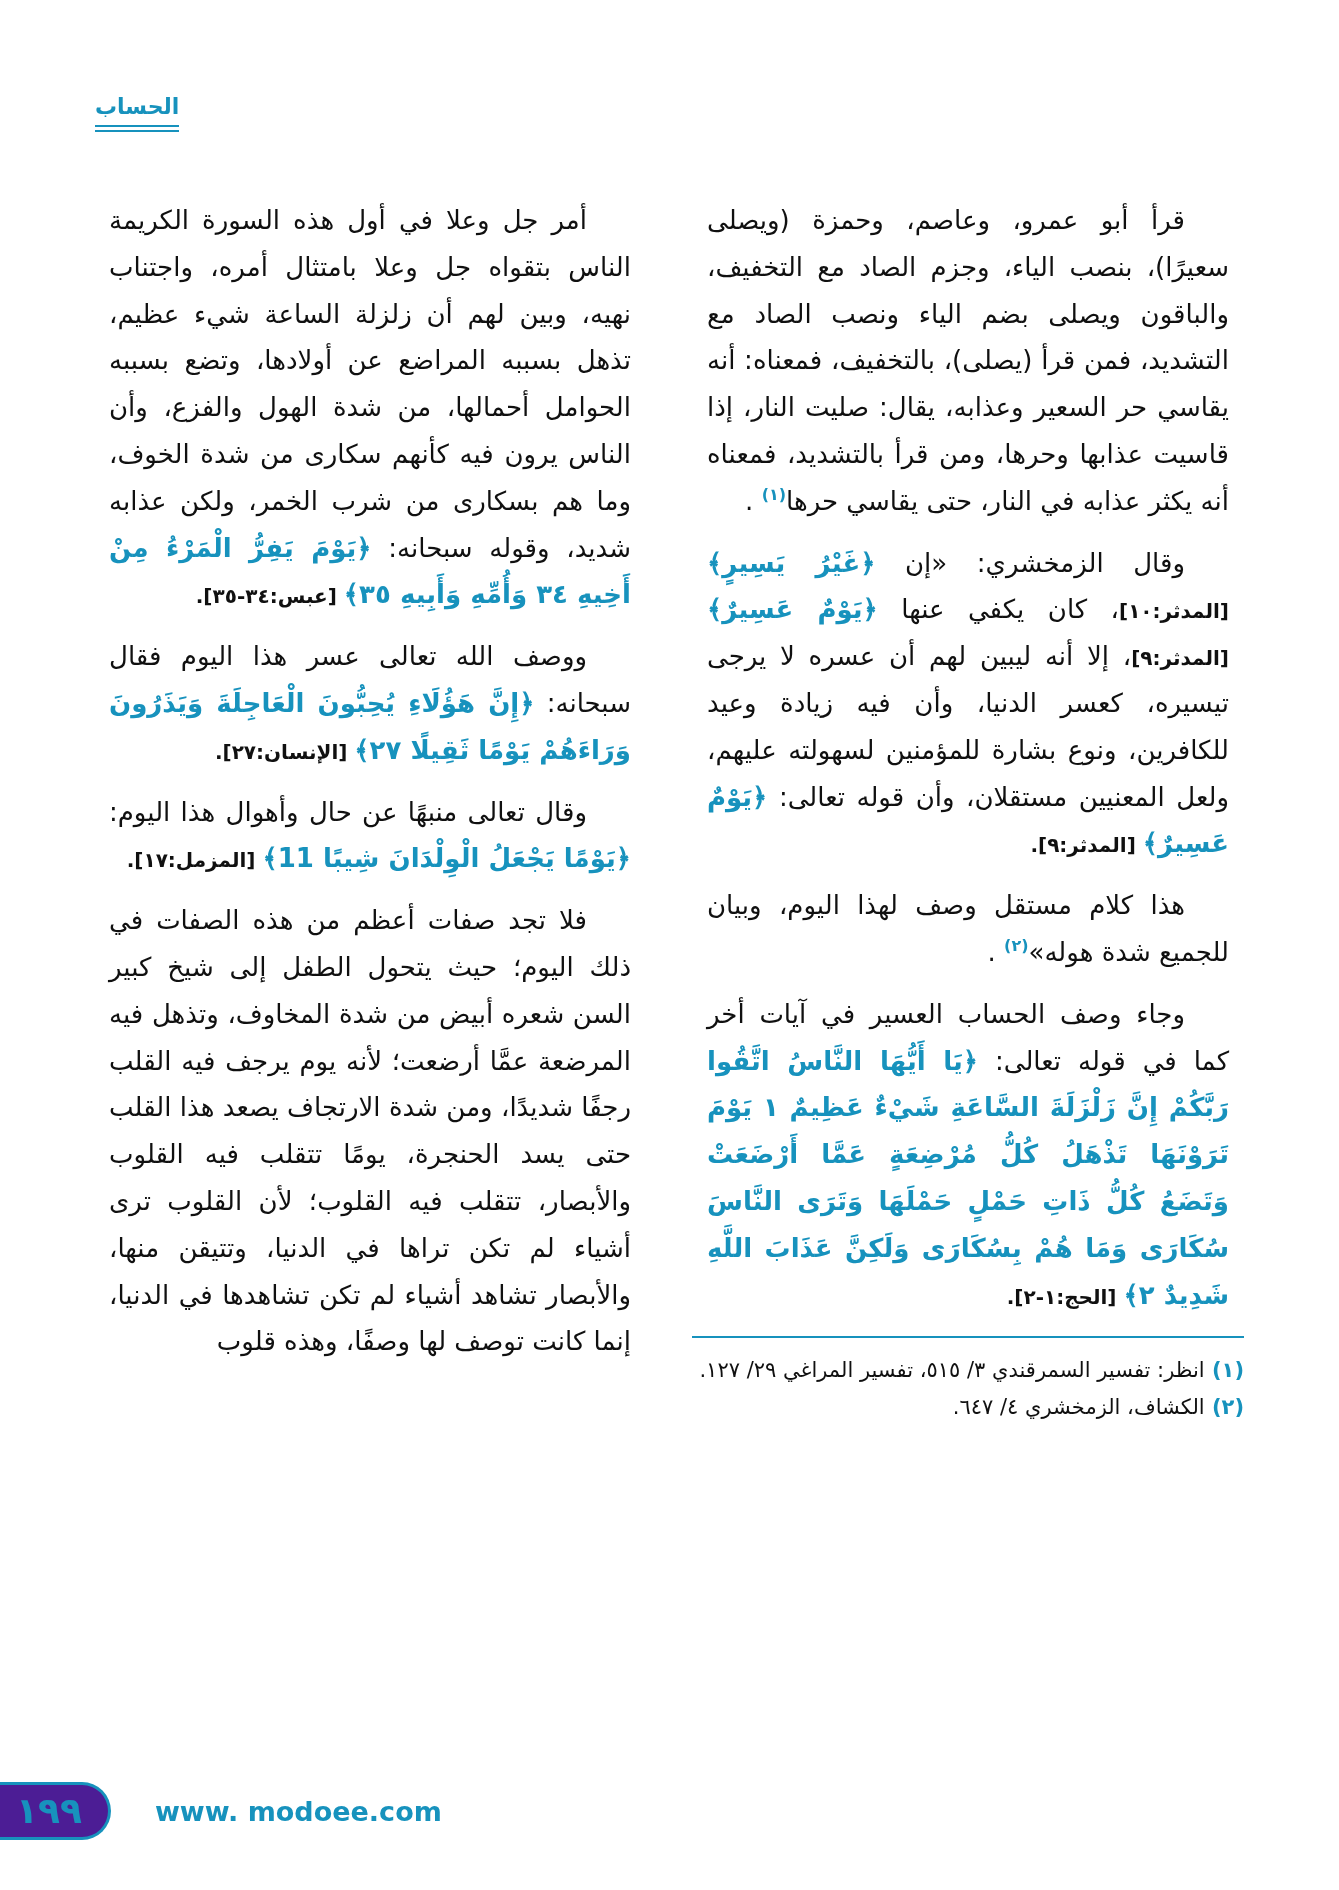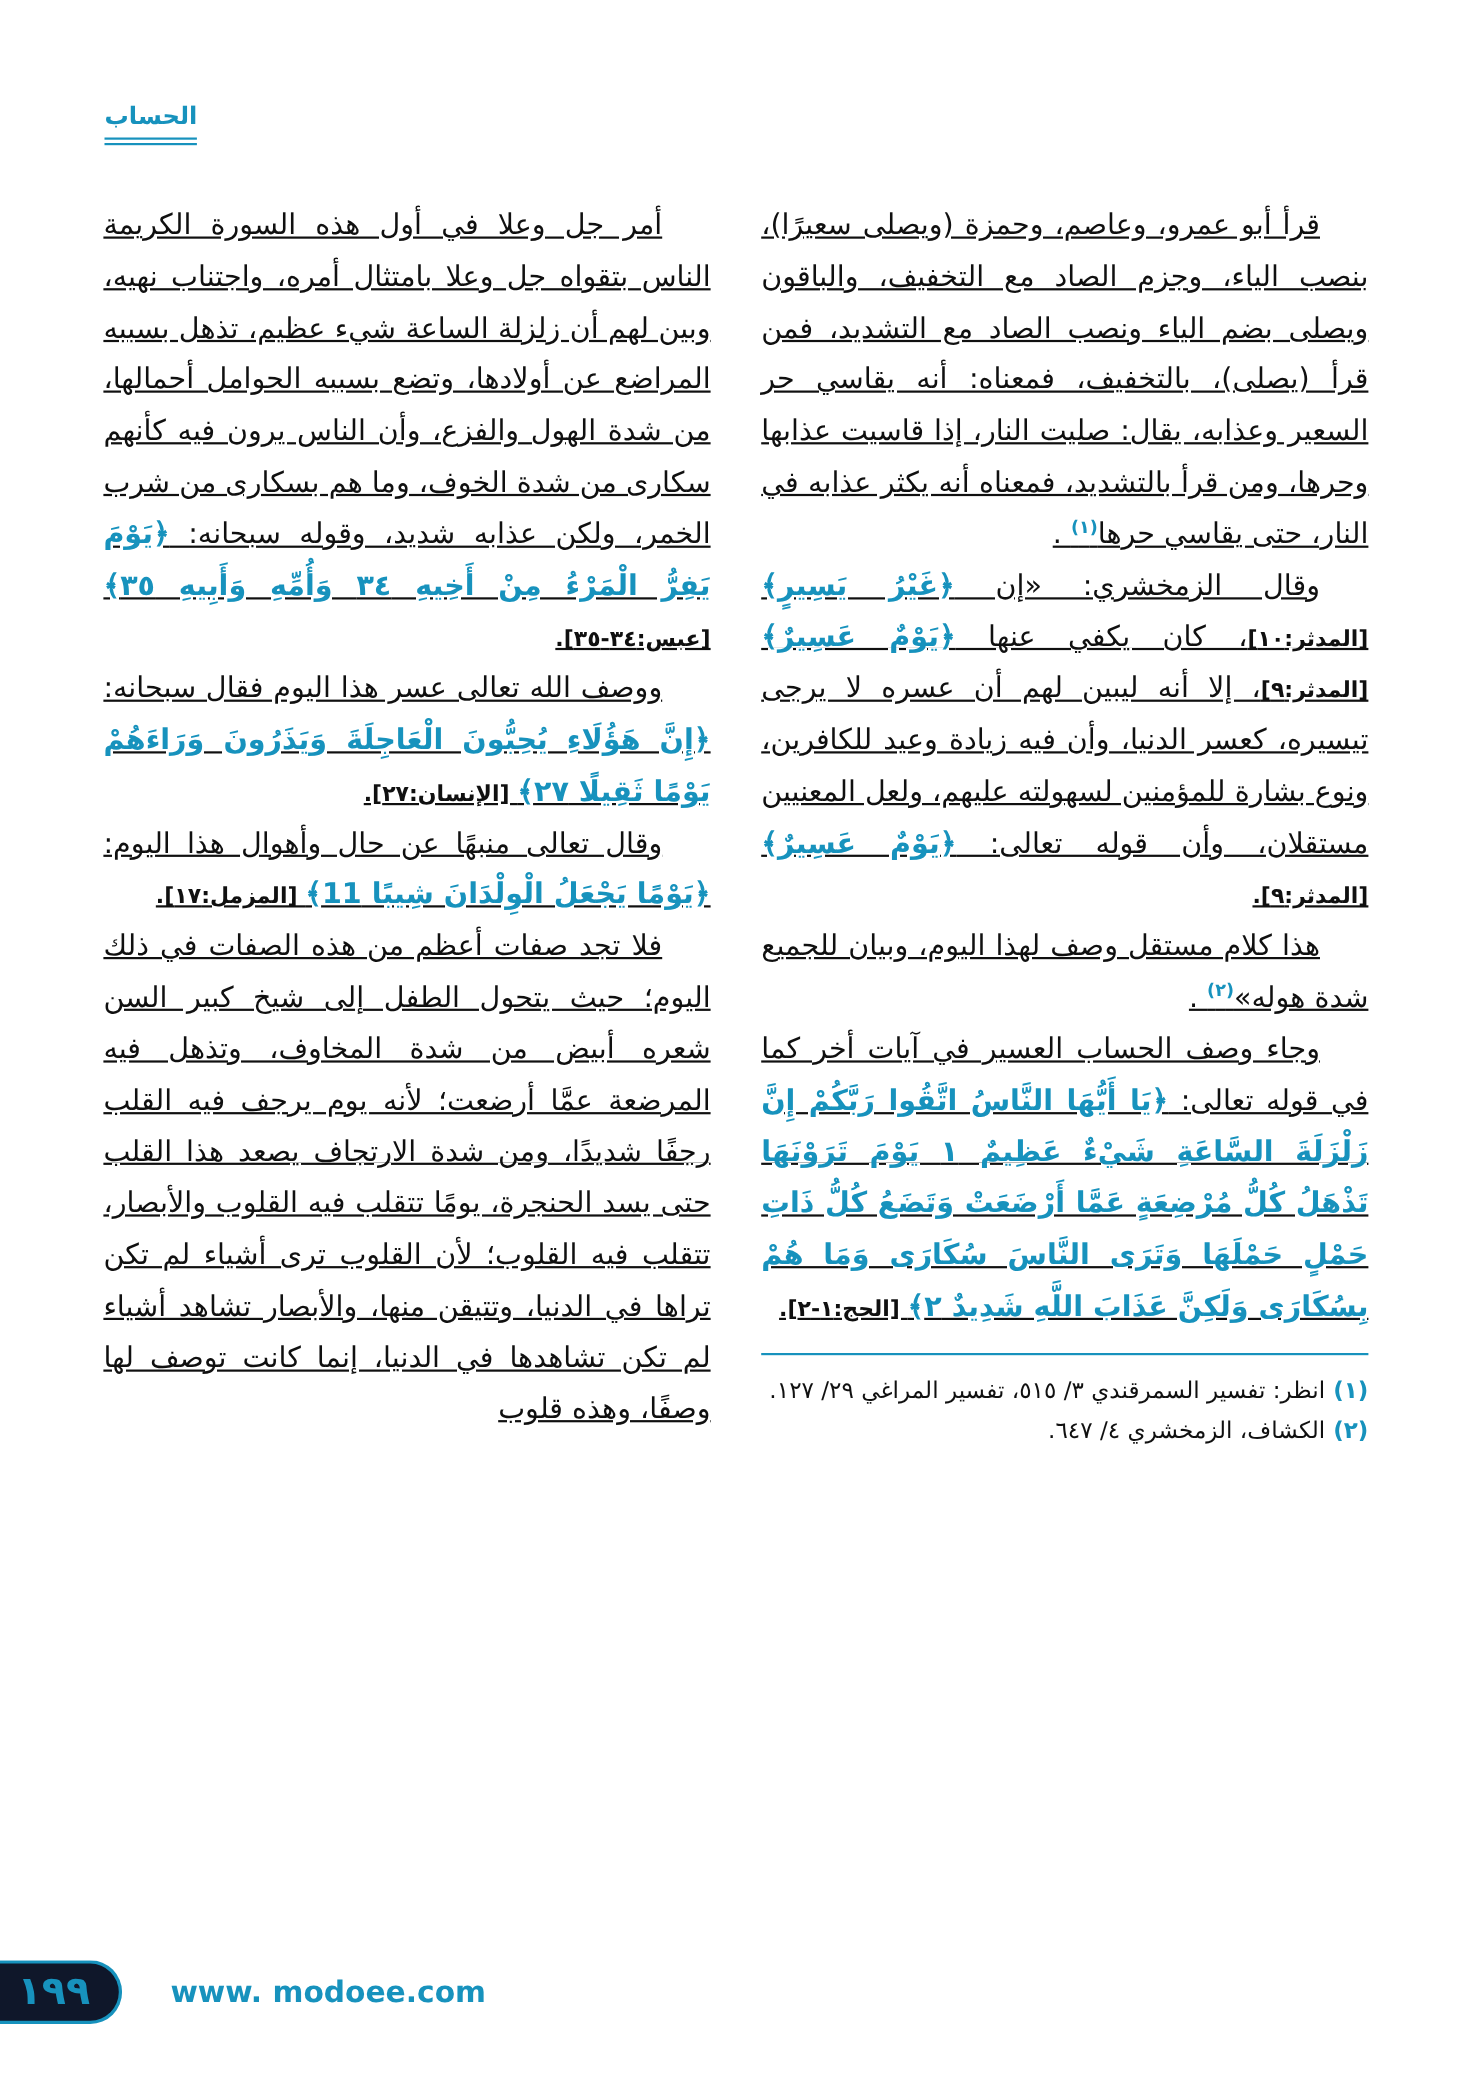--- a/index.html
+++ b/index.html
@@ -21,37 +21,37 @@
     display:flex; gap:46px; direction:rtl;
   }
   .col {
     flex:1; min-width:0;
     direction:rtl;
     text-align:justify;
     font-size:26px;
     line-height:1.8;
     color:var(--ink);
   }
-  .para { text-indent:44px; margin:0;text-decoration:underline; }
+  .para { text-indent:44px; margin:15px; }
   .seg-text { color:var(--ink); }
   .seg-quran { color:var(--accent); font-weight:bold; }
   .seg-ref { font-size:20px; font-weight:bold; }
   .seg-fn { color:var(--accent); font-size:16px; vertical-align:super; line-height:1; font-weight:bold; }
 
   .fn-sep { border-top:2px solid var(--accent); margin:18px 0 14px 0; width:100%; }
   .footnotes { font-size:21px; line-height:1.75; }
   .footnote { padding-right:42px; text-indent:-42px; text-align:justify; }
   .fn-marker { color:var(--accent); font-weight:bold; }
 
   .footer { position:absolute; left:0; bottom:50px; display:flex; align-items:center; direction:ltr; }
   .page-num-tab {
     border:3px solid var(--accent);
     border-left:none;
     border-radius:0 40px 40px 0;
-    background:#0f172a;
+    background:#4c1d95;
     padding:6px 26px 6px 16px;
   }
   .page-num { color:var(--accent); font-size:36px; font-weight:bold; line-height:1.1; }
   .site { color:var(--accent); font-size:27px; font-weight:bold; margin-left:44px; direction:ltr; }
 </style>
 </head>
 <body>
 
 <div class="running-head">
   <div class="head-title">الحساب</div>

